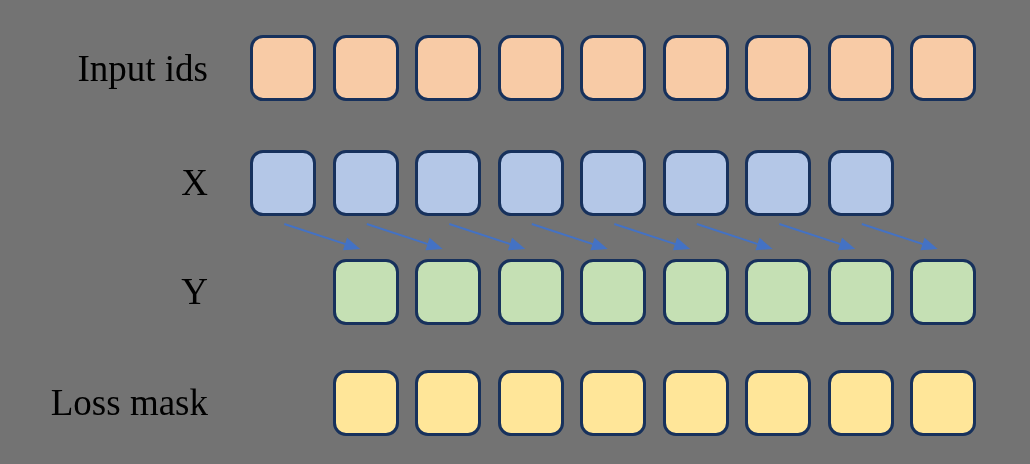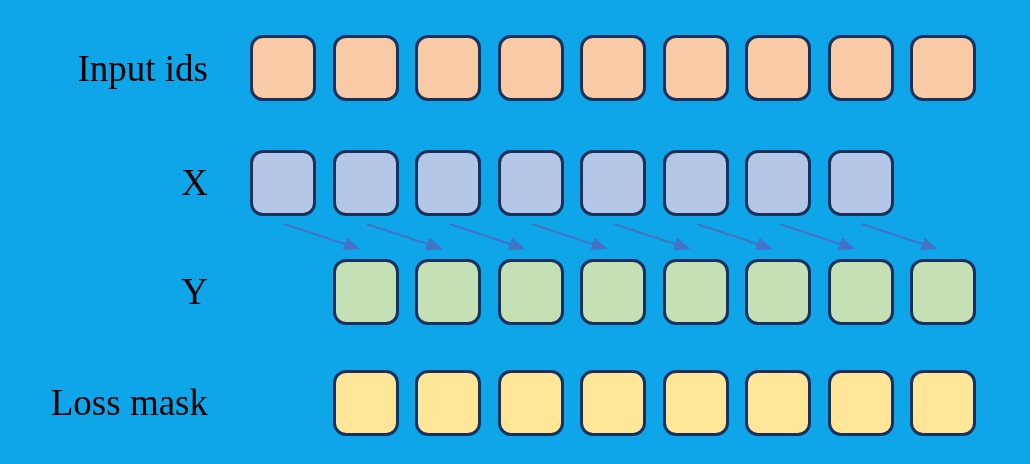--- a/index.html
+++ b/index.html
@@ -4,21 +4,21 @@
 <style>
   html, body {
     margin: 0;
     padding: 0;
     background: #ffffff;
   }
   #canvas {
     position: relative;
     width: 1030px;
     height: 464px;
-    background: #0ea5e9;
+    background: #737373;
     overflow: hidden;
     font-family: "Liberation Serif", "DejaVu Serif", serif;
   }
   .row-label {
     position: absolute;
     right: 822px;            
     width: 300px;
     text-align: right;
     color: #000000;
     font-family: "Liberation Serif", "DejaVu Serif", serif;

